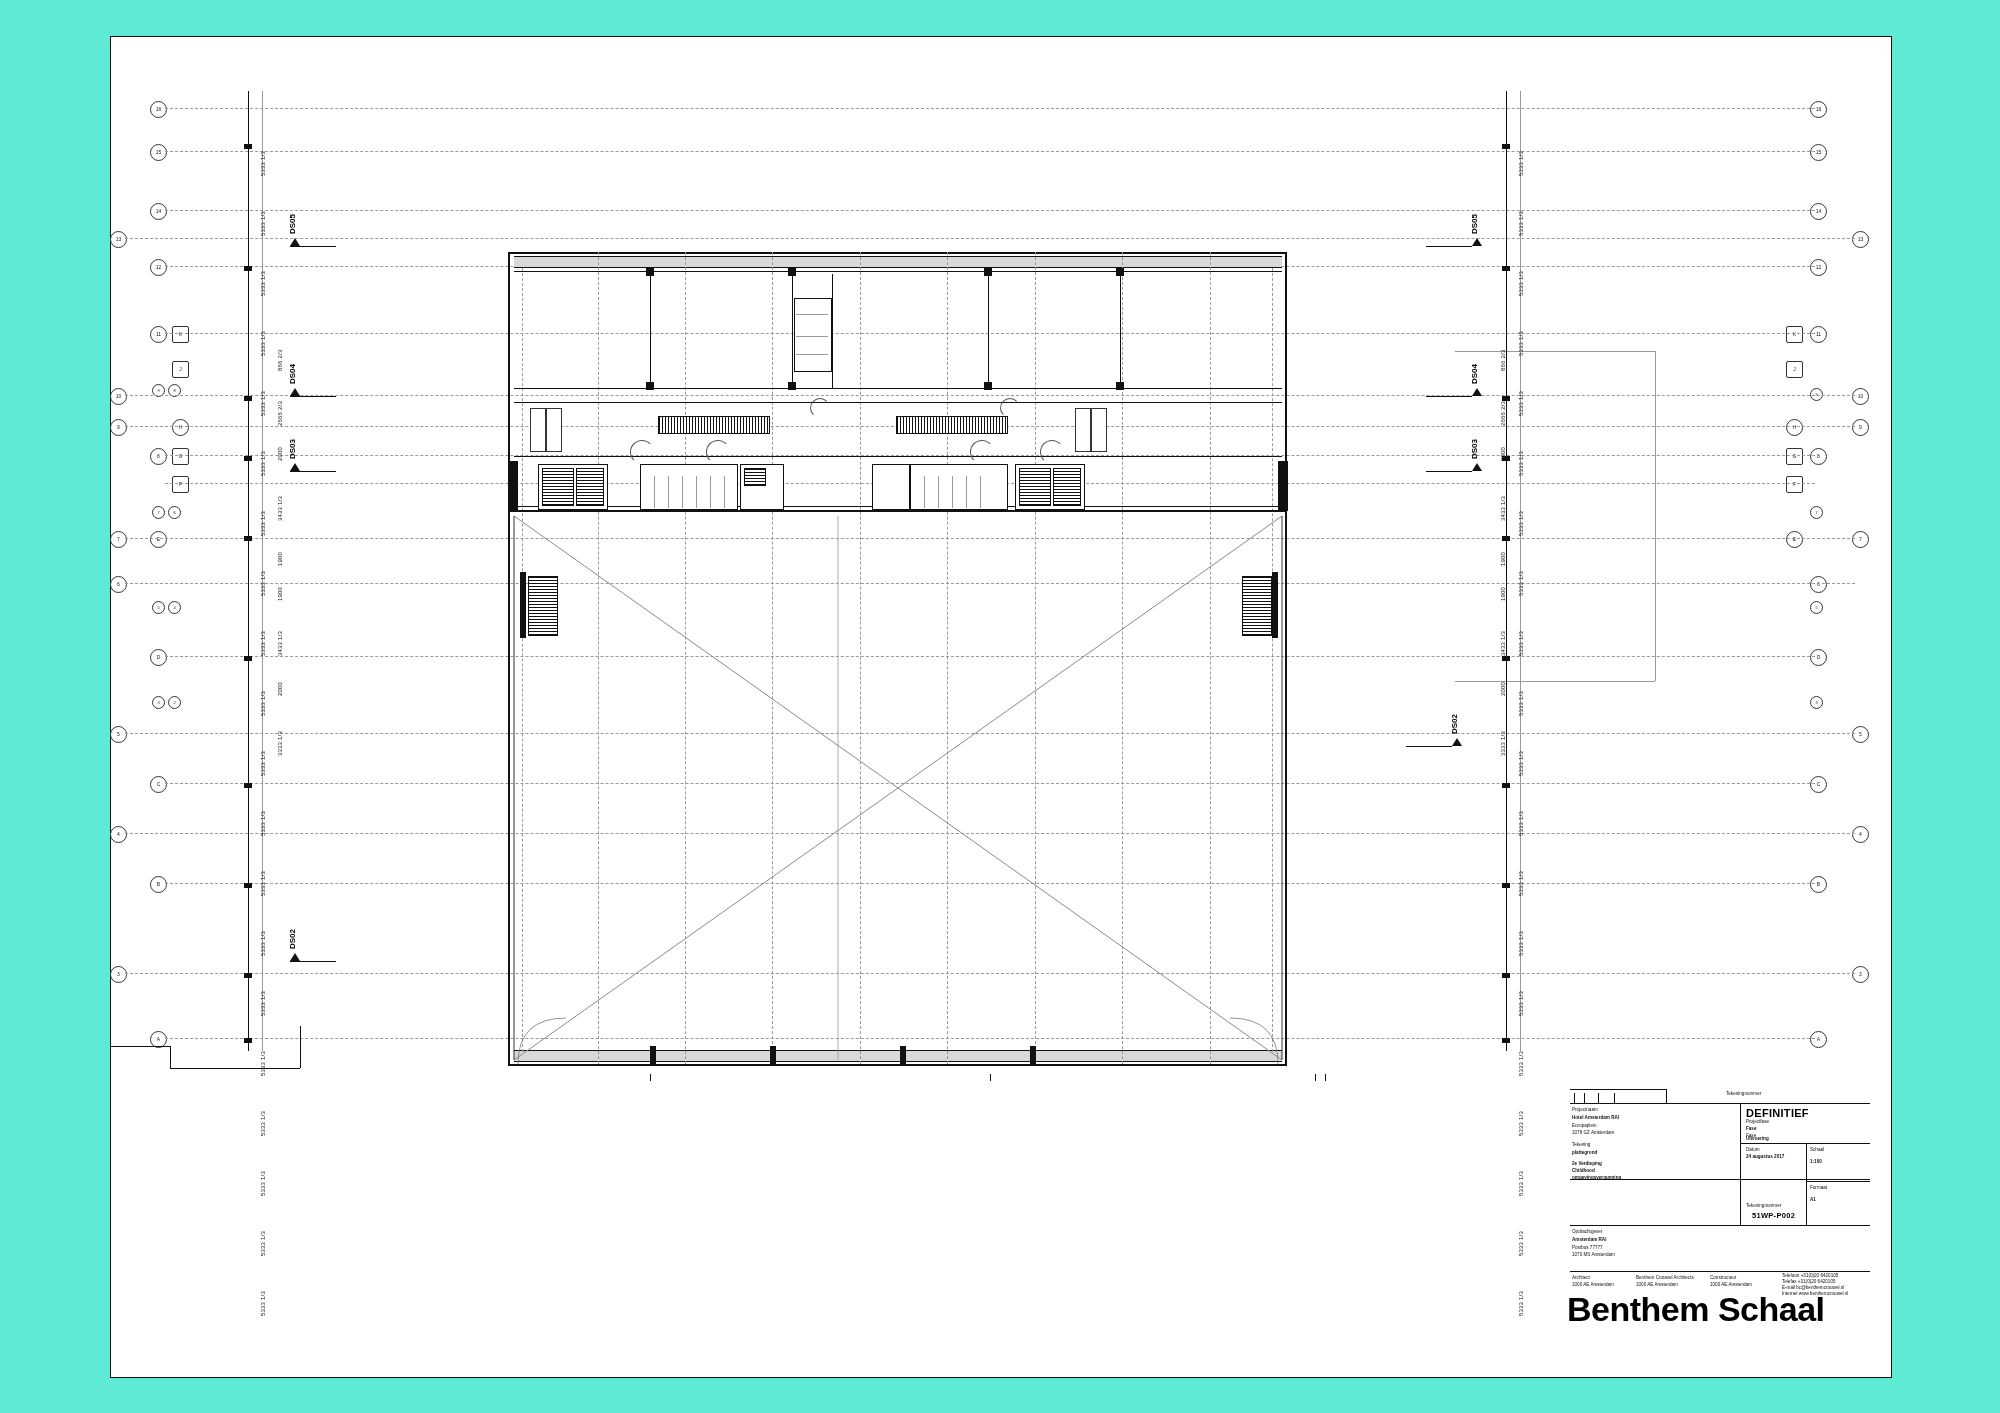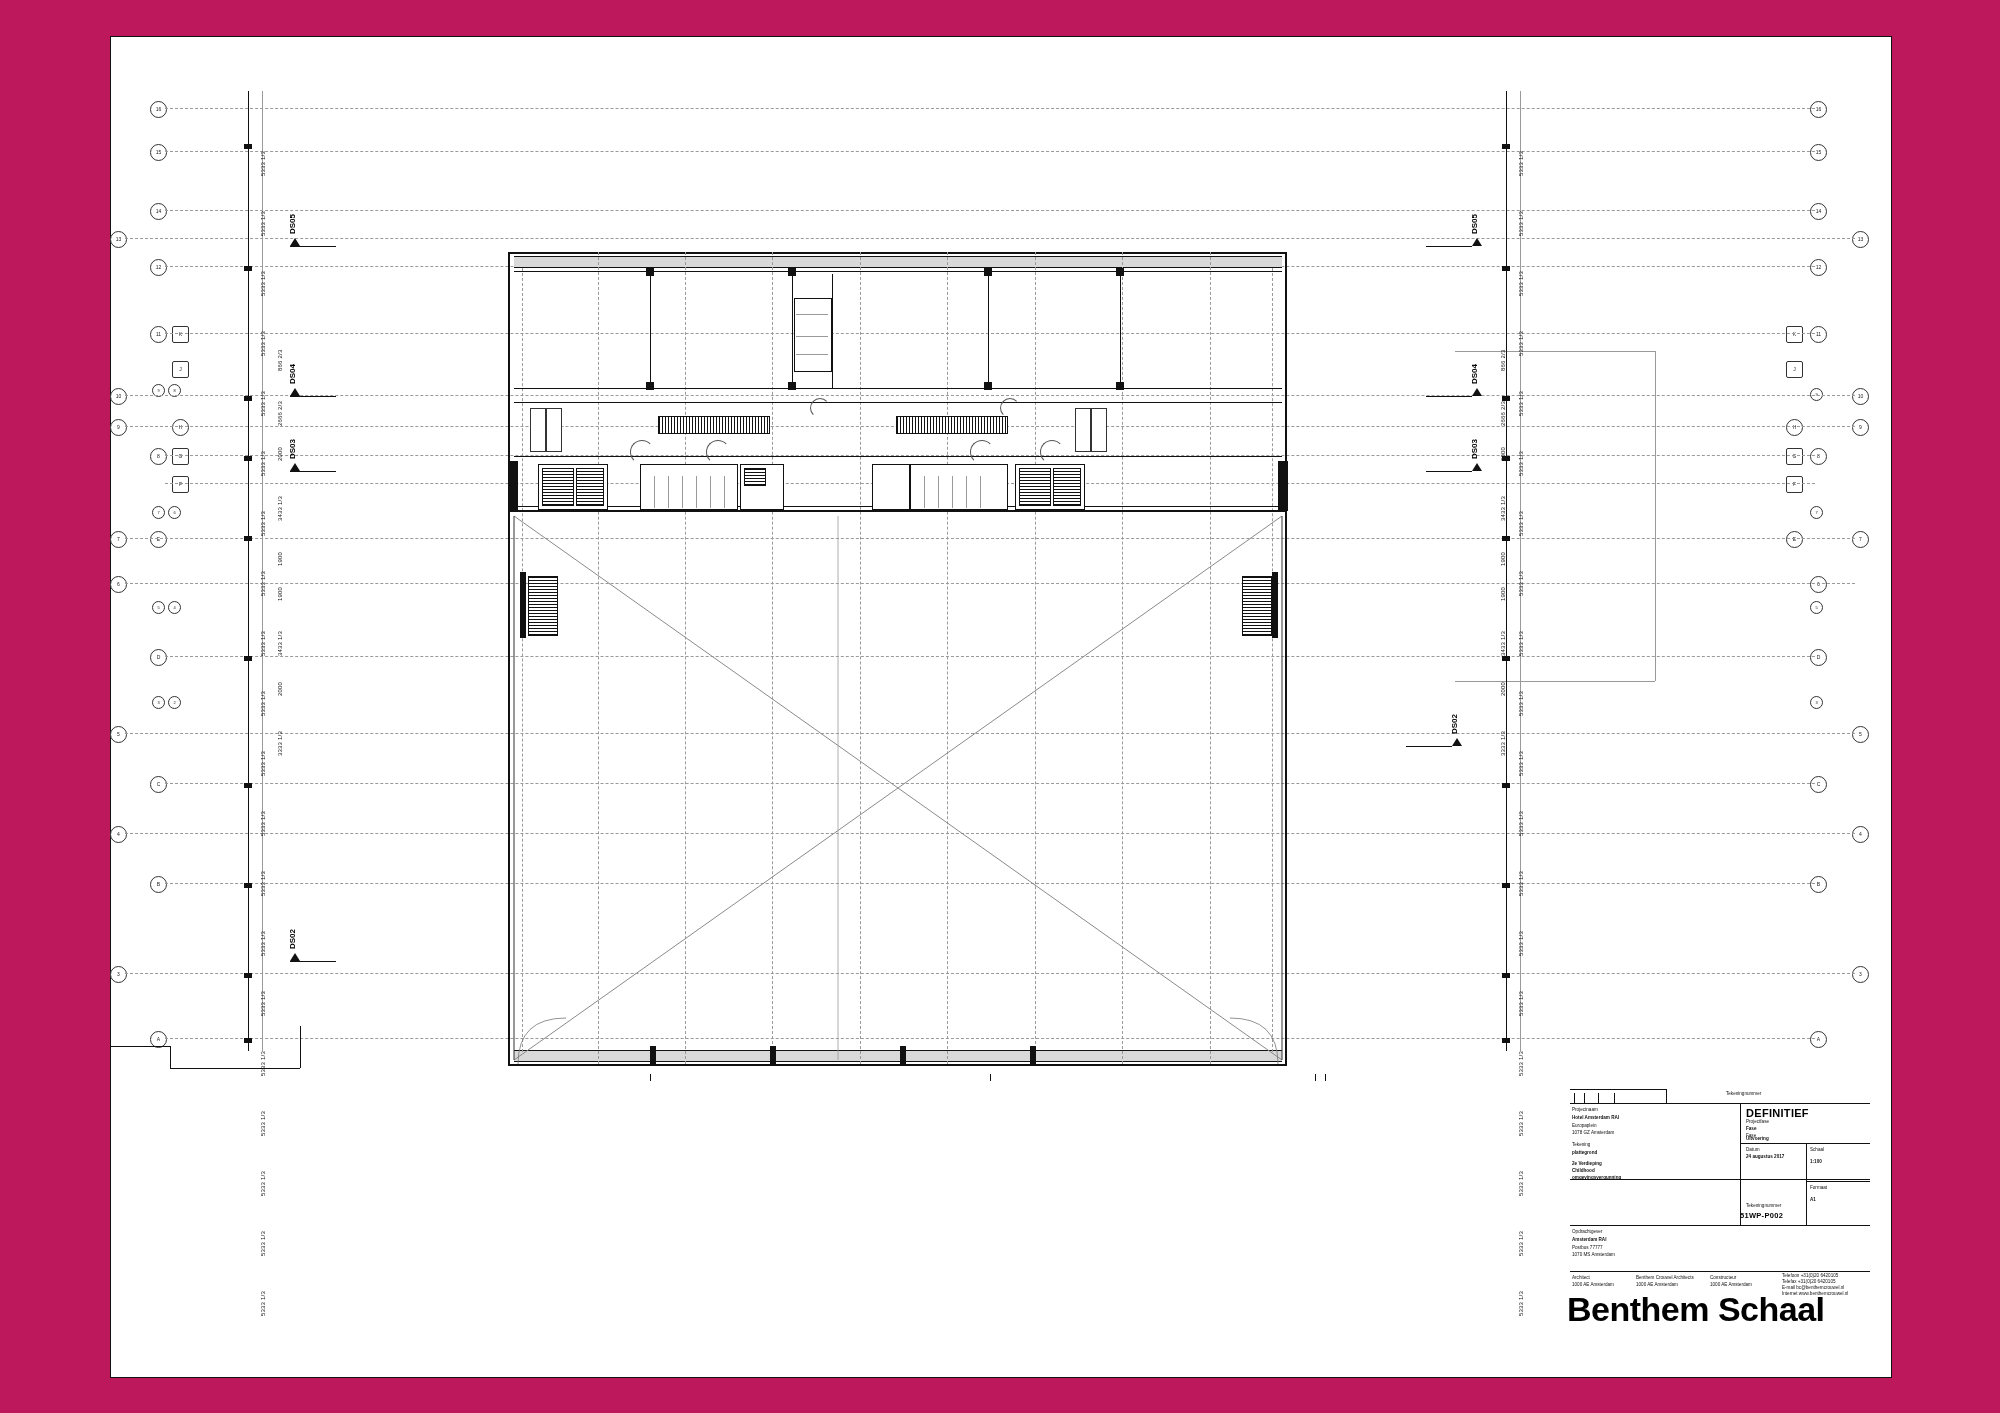--- a/index.html
+++ b/index.html
@@ -1,17 +1,17 @@
 <!DOCTYPE html>
 <html><head>
 <meta charset="utf-8">
 <style>
   html,body{margin:0;padding:0;background:#ffffff;}
   body{width:2000px;height:1413px;font-family:"Liberation Sans",sans-serif;color:#000;}
-  #sheet{position:relative;width:2000px;height:1413px;background:#be185d;overflow:hidden;}
+  #sheet{position:relative;width:2000px;height:1413px;background:#5eead4;overflow:hidden;}
   
   .sheet-border{position:absolute;left:110px;top:36px;width:1780px;height:1340px;border:1.5px solid #111;background:#fff;}
   .plan-area{position:absolute;left:110px;top:36px;width:1780px;height:1340px;}
 
   
   .hline{position:absolute;height:0;border-top:0.6px solid #9a9a9a;}
   .vline{position:absolute;width:0;border-left:0.6px solid #9a9a9a;}
   .hline.dash{border-top-style:dashed;}
   .vline.dash{border-left-style:dashed;}
   .hline.dark{border-top:1px solid #111;}
@@ -449,21 +449,21 @@
 
     <div class="tb-txt" style="left:176px;top:44px;">Datum</div>
     <div class="tb-txt b" style="left:176px;top:51px;">24 augustus 2017</div>
 
     <div class="tb-txt" style="left:240px;top:44px;">Schaal</div>
     <div class="tb-txt b" style="left:240px;top:56px;">1:100</div>
     <div class="tb-txt" style="left:240px;top:82px;">Formaat</div>
     <div class="tb-txt b" style="left:240px;top:94px;">A1</div>
 
     <div class="tb-txt" style="left:176px;top:100px;">Tekeningnummer</div>
-    <div class="tb-code" style="left:170px;top:108px;">51WP-P002</div>
+    <div class="tb-code" style="left:182px;top:108px;">51WP-P002</div>
 
     <div class="tb-txt" style="left:2px;top:126px;">Opdrachtgever</div>
     <div class="tb-txt b" style="left:2px;top:134px;">Amsterdam RAI</div>
     <div class="tb-txt" style="left:2px;top:142px;">Postbus 77777</div>
     <div class="tb-txt" style="left:2px;top:149px;">1070 MS Amsterdam</div>
 
     <div class="tb-txt" style="left:2px;top:172px;">Architect</div>
     <div class="tb-txt" style="left:2px;top:179px;">1000 AE Amsterdam</div>
     <div class="tb-txt" style="left:66px;top:172px;">Benthem Crouwel Architects</div>
     <div class="tb-txt" style="left:66px;top:179px;">1000 AE Amsterdam</div>

